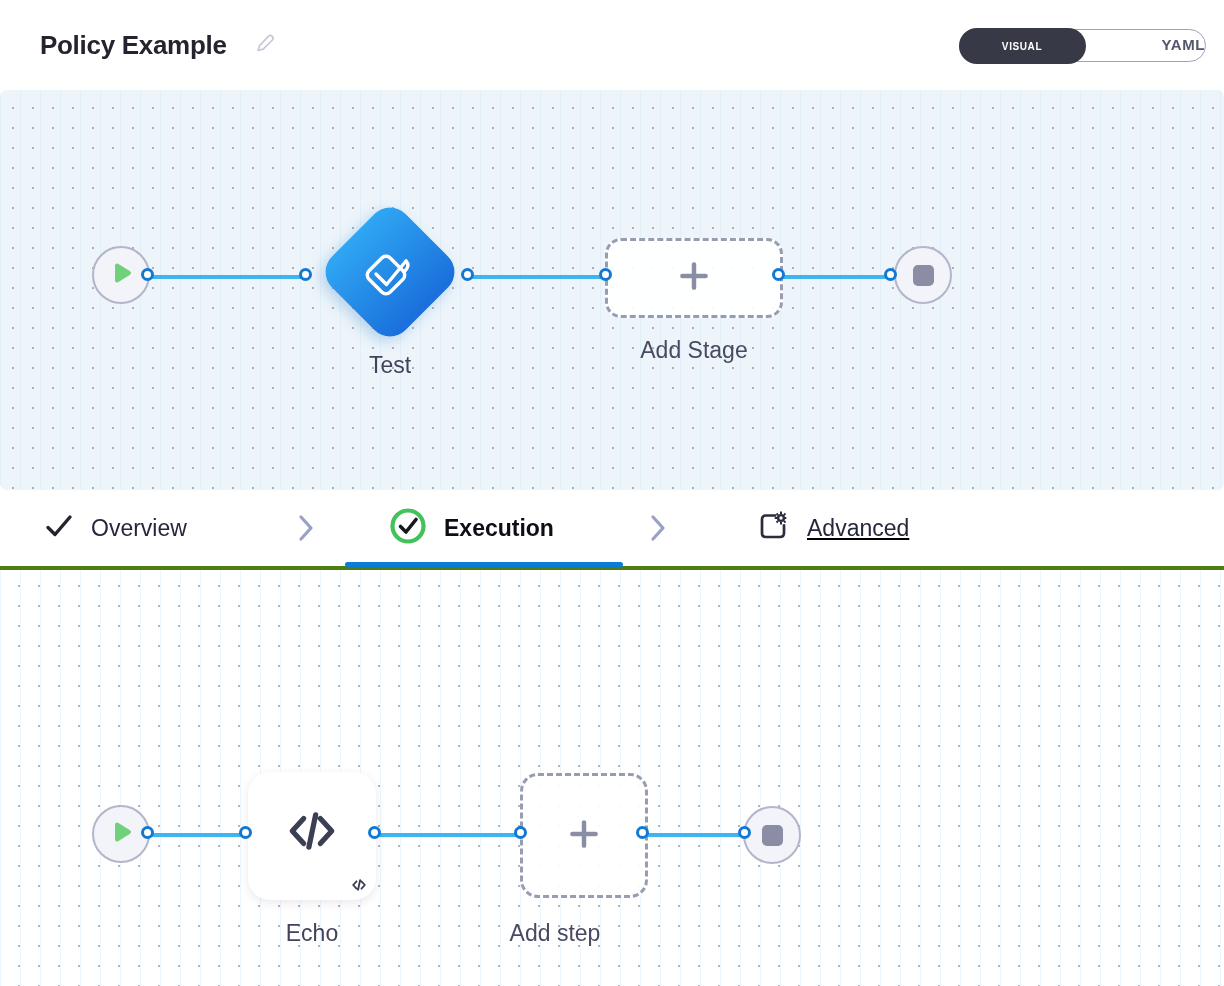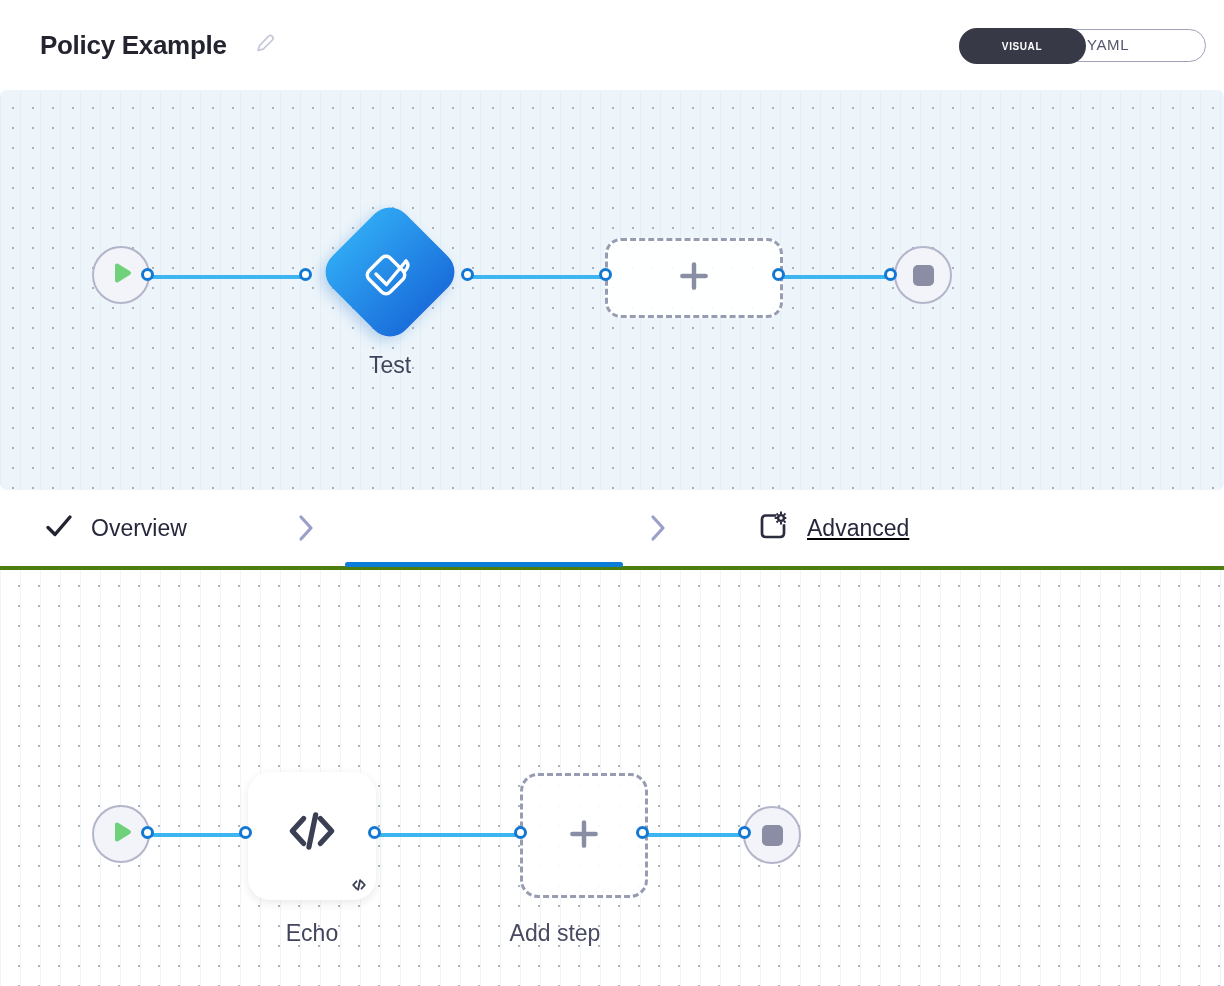--- a/index.html
+++ b/index.html
@@ -10,22 +10,22 @@
   .header { height: 90px; background: #fff; display: flex; align-items: center;
     padding: 0 18px 0 40px; position: relative; }
   .page-title { font-size: 26px; font-weight: 700; color: #23242f; letter-spacing: -0.3px; }
   .edit-btn { margin-left: 26px; display: flex; align-items: center; cursor: pointer; }
   .mode-toggle { margin-left: auto; position: relative; width: 247px; height: 33px;
     border: 1.5px solid #9fa1b8; border-radius: 17px; background: #fff; }
   .mode-seg-dark { position: absolute; left: -1.5px; top: -1.5px; height: 36px; width: 127px;
     background: #383946; border-radius: 18px; display: flex; align-items: center; justify-content: center;
     color: #fff; font-weight: 700; font-size: 10px; letter-spacing: 0.6px; cursor: pointer; }
   .mode-seg-light { position: absolute; right: 0; top: 0; height: 30px; width: 118px;
-    display: flex; align-items: center; justify-content: flex-start;
-    color: #54566b; font-weight: 400; font-size: 15px; letter-spacing: 0.6px; cursor: pointer; }
+    display: flex; align-items: center; justify-content: flex-end;
+    color: #54566b; font-weight: 700; font-size: 15px; letter-spacing: 0.6px; cursor: pointer; }
 
   
   .canvas { position: relative; width: 1224px; }
   .canvas-top { height: 400px; background-color: #edf5fa;
     background-image:
       linear-gradient(to right, rgba(11,124,216,0.05) 1.4px, transparent 1.4px),
       radial-gradient(circle, #a9b0bd 1.05px, transparent 1.25px);
     background-size: 20px 20px, 20px 20px; background-position: 0 0, 3px 8px; border-radius: 7px; }
   .canvas-bottom { height: 416px; background-color: #ffffff;
     background-image:
@@ -116,20 +116,21 @@
   </svg>
   <div class="node-label" style="left:330px; top:262px; width:120px;">Test</div>
 
   <div class="add-box add-stage-box">
     <span>
       <svg width="36" height="36" viewBox="0 0 34 34">
         <path d="M17 6 V28 M6 17 H28" stroke="#8a8ea5" stroke-width="4.2" stroke-linecap="round"></path>
       </svg>
     </span>
   </div>
+  <div class="node-label" style="left:604px; top:247px; width:180px; color:#474a60;">Add Stage</div>
 
   <div class="node-circle" style="left:894px; top:156px;">
     <div class="stop-square"></div>
   </div>
 
   <div class="port" style="left:141px; top:178px;"></div>
   <div class="port" style="left:299px; top:178px;"></div>
   <div class="port" style="left:461px; top:178px;"></div>
   <div class="port" style="left:599px; top:178px;"></div>
   <div class="port" style="left:772px; top:178px;"></div>
@@ -145,20 +146,29 @@
     </span>
     <span class="tab-label">Overview</span>
   </div>
 
   <div class="tab-sep" style="left:297px;">
     <svg width="18" height="28" viewBox="0 0 16 28">
       <path d="M3 3 L13 14 L3 25" fill="none" stroke="#9aa0ca" stroke-width="3.2" stroke-linecap="round" stroke-linejoin="round"></path>
     </svg>
   </div>
 
+  <div class="tab tab-execution" style="left:389px;">
+    <span>
+      <svg width="38" height="38" viewBox="0 0 38 38">
+        <circle cx="19" cy="19" r="15.5" fill="#ffffff" stroke="#43c15b" stroke-width="4.2"></circle>
+        <path d="M11.5 19.5 L17 25 L27 12.5" fill="none" stroke="#17181f" stroke-width="3.6" stroke-linecap="round" stroke-linejoin="round"></path>
+      </svg>
+    </span>
+    <span class="tab-label">Execution</span>
+  </div>
 
   <div class="tab-sep" style="left:649px;">
     <svg width="18" height="28" viewBox="0 0 16 28">
       <path d="M3 3 L13 14 L3 25" fill="none" stroke="#9aa0ca" stroke-width="3.2" stroke-linecap="round" stroke-linejoin="round"></path>
     </svg>
   </div>
 
   <div class="tab" style="left:756px;text-decoration:underline;">
     <span>
       <svg width="34" height="34" viewBox="0 0 34 34">

